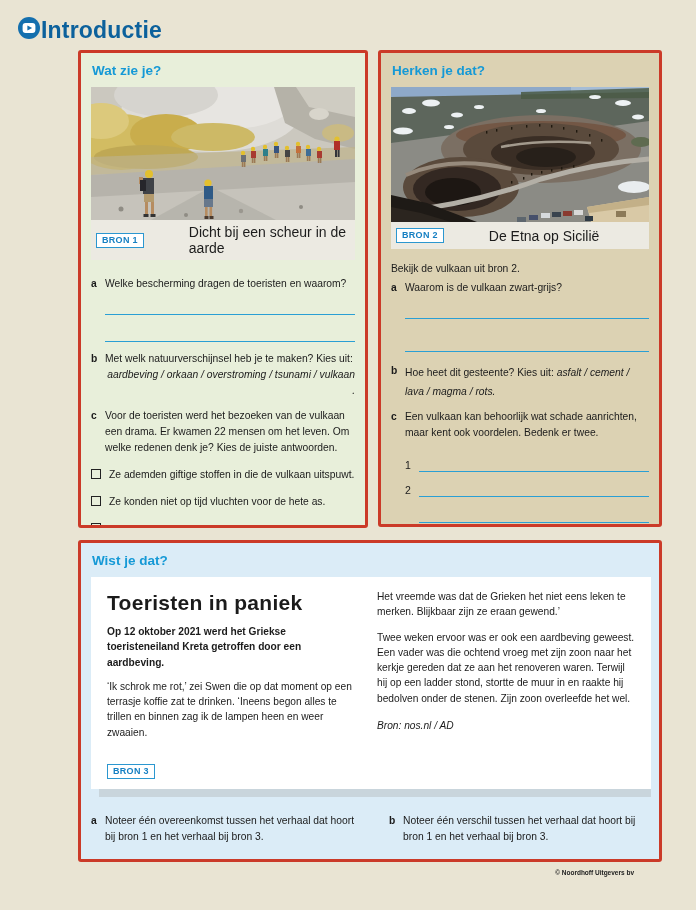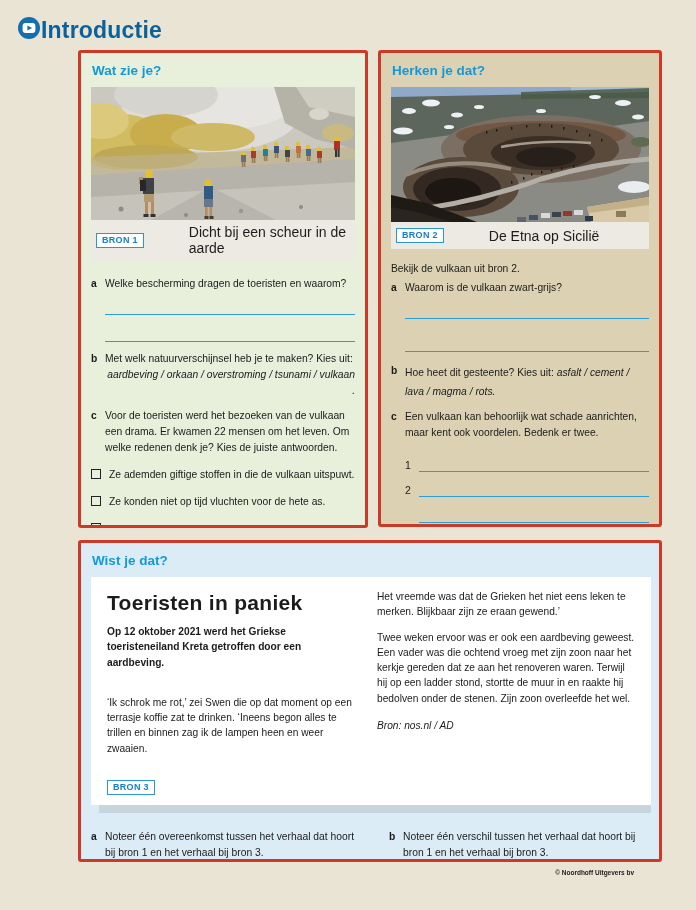--- a/index.html
+++ b/index.html
@@ -41,21 +41,21 @@
   .numrow .nline{flex:1;border-bottom:1.5px solid #2a9fd4;height:24px;margin-left:0;}
   .contline{border-bottom:1.5px solid #2a9fd4;height:25px;margin-left:28px;}
 
   
   .panel{background:#fff;margin:2px 0 0 0;padding:12px 16px 10px;box-sizing:border-box;width:560px;}
   .panel-shadow{height:8px;background:#c9d5dc;width:552px;margin-left:8px;}
   .cols{display:flex;gap:16px;}
   .colL{width:254px;flex-shrink:0;}
   .colR{flex:1;}
   .art-title{font-size:21px;font-weight:bold;letter-spacing:.3px;margin:2px 0 9px;}
-  .art-lede{font-size:10.2px;font-weight:bold;line-height:1.5;margin-bottom:25px;}
+  .art-lede{font-size:10.2px;font-weight:bold;line-height:1.5;margin-bottom:9px;}
   .art-p{font-size:10.2px;line-height:1.5;margin:0 0 10px;}
   .art-src{font-size:10.2px;font-style:italic;margin-top:14px;}
   .panel .bron{margin-top:14px;}
 
   .bq-row{display:flex;gap:22px;margin-top:16px;}
   .bq-a{width:276px;flex-shrink:0;}
   .bq-b{flex:1;}
   .bq-row .ansline{height:28px;}
 
   .footer{position:absolute;top:869px;right:62px;font-size:6.5px;font-weight:bold;color:#222;}

